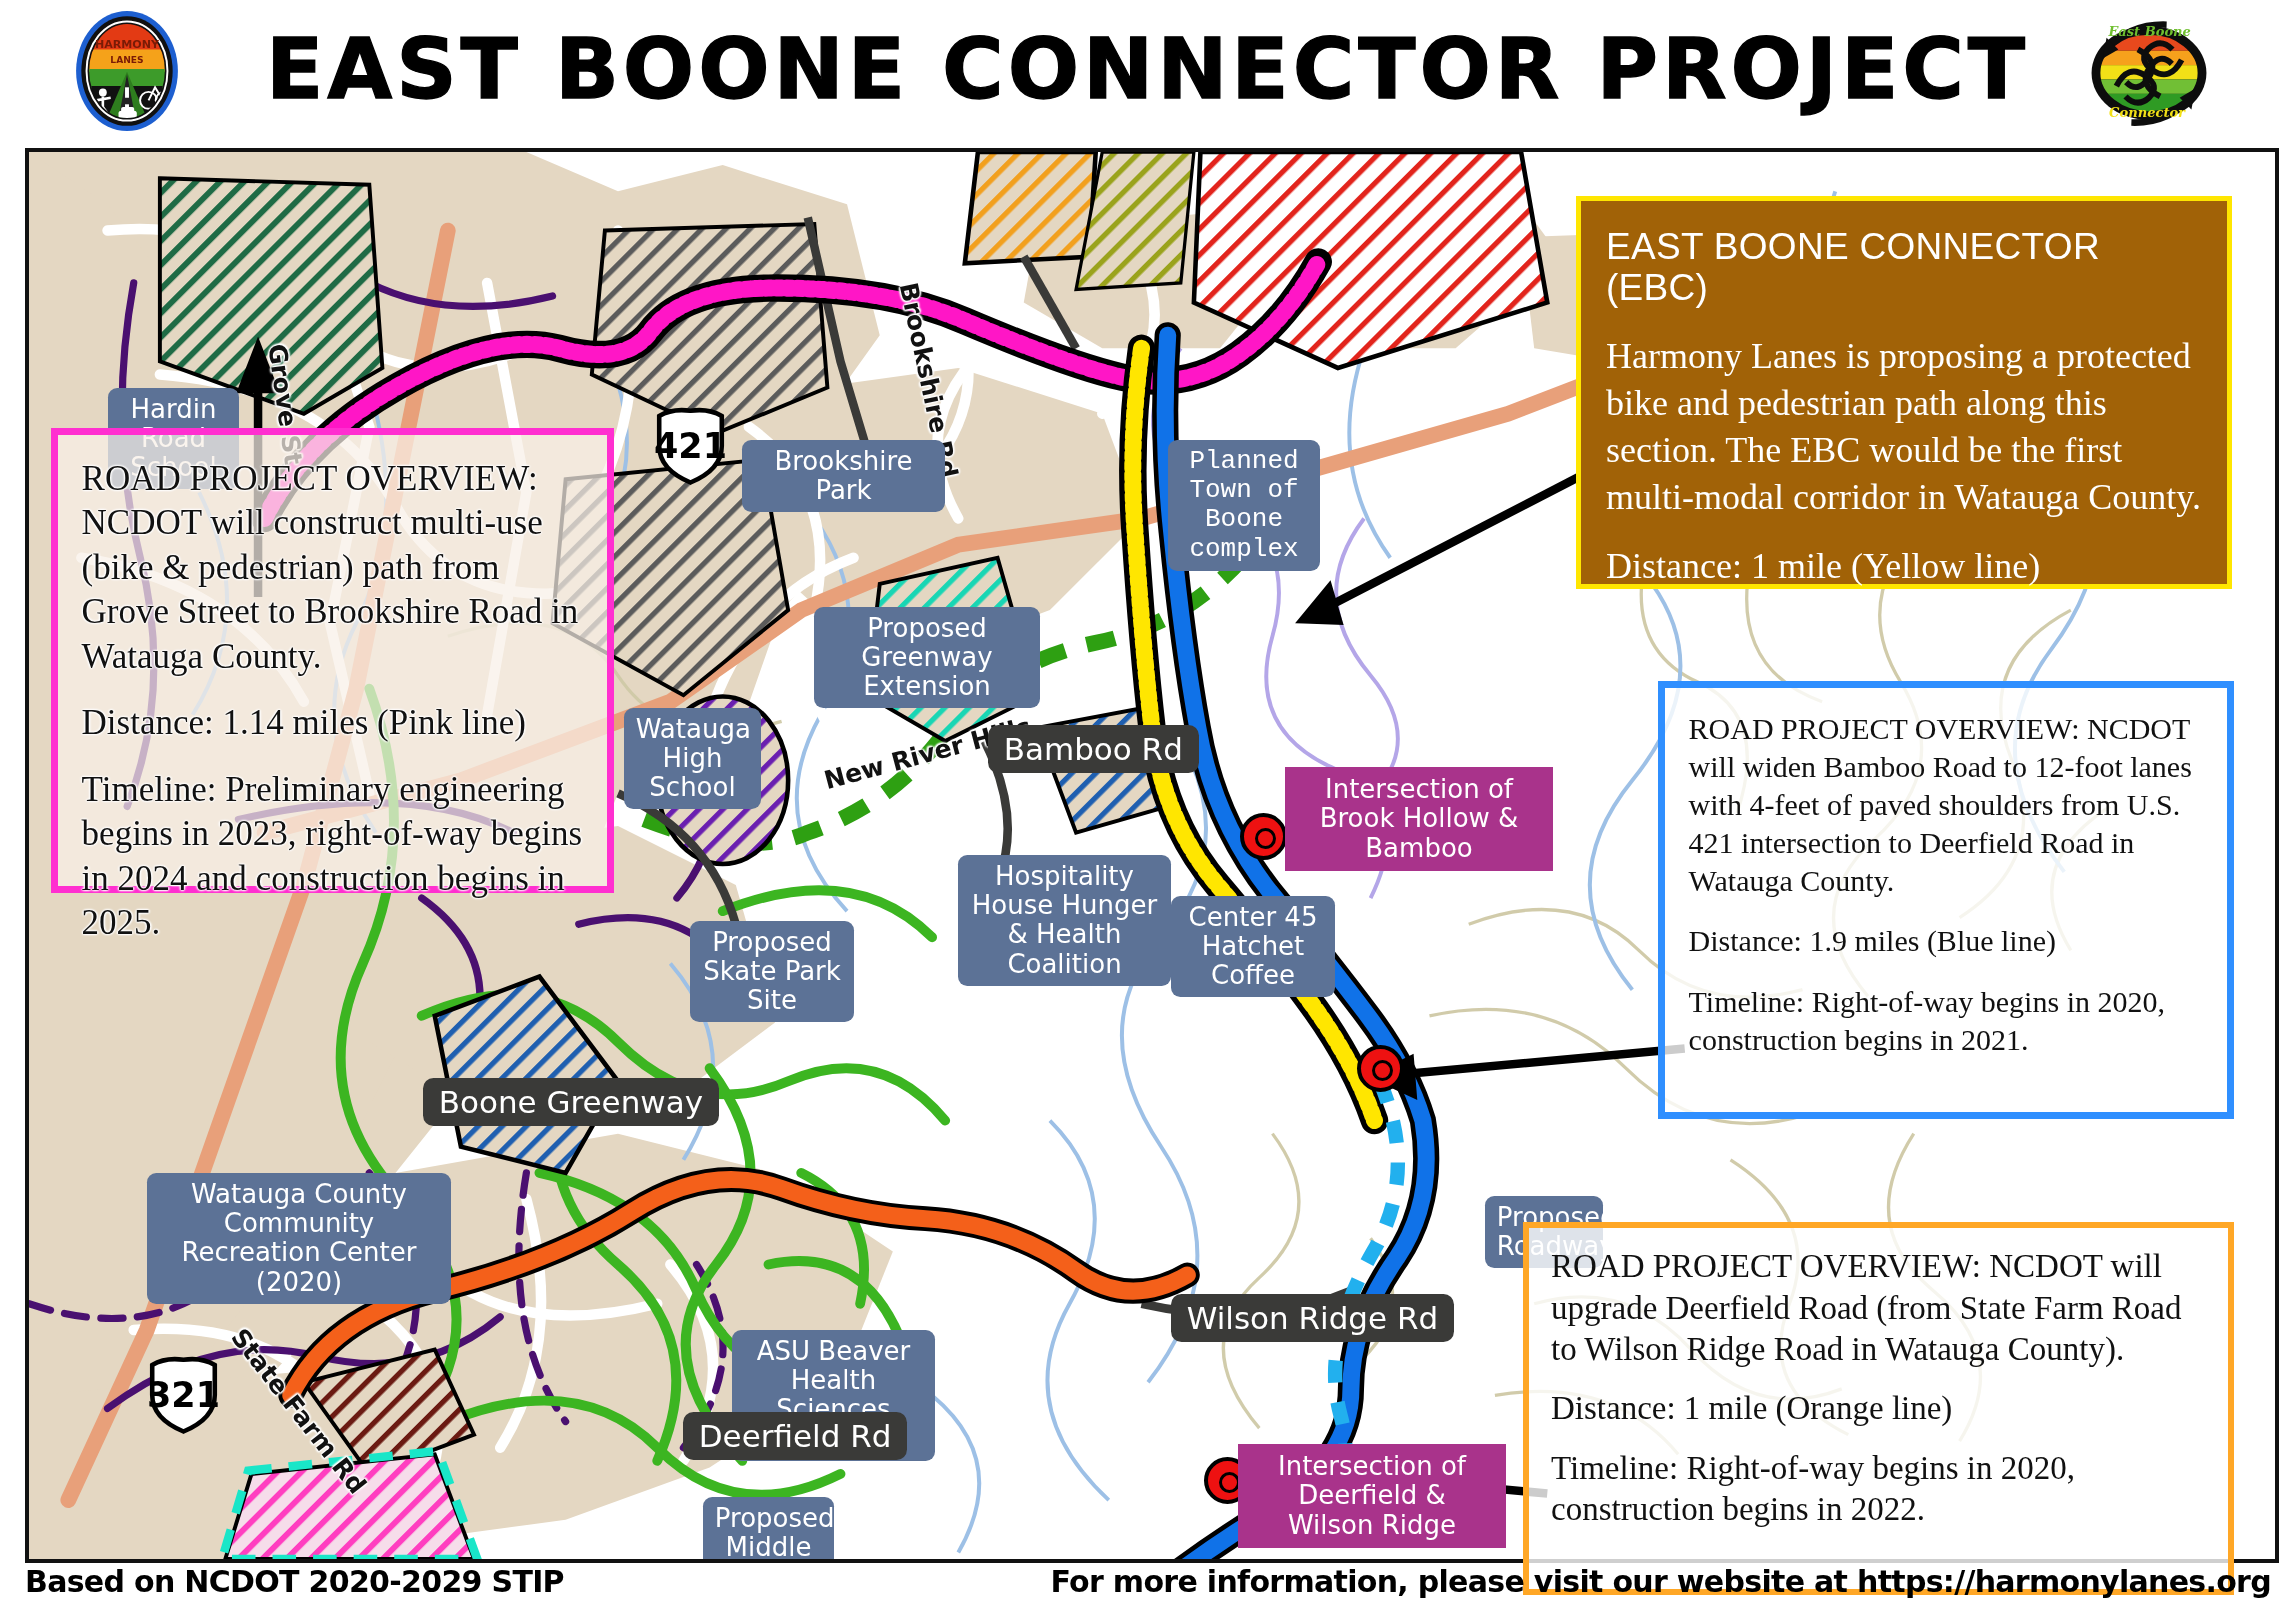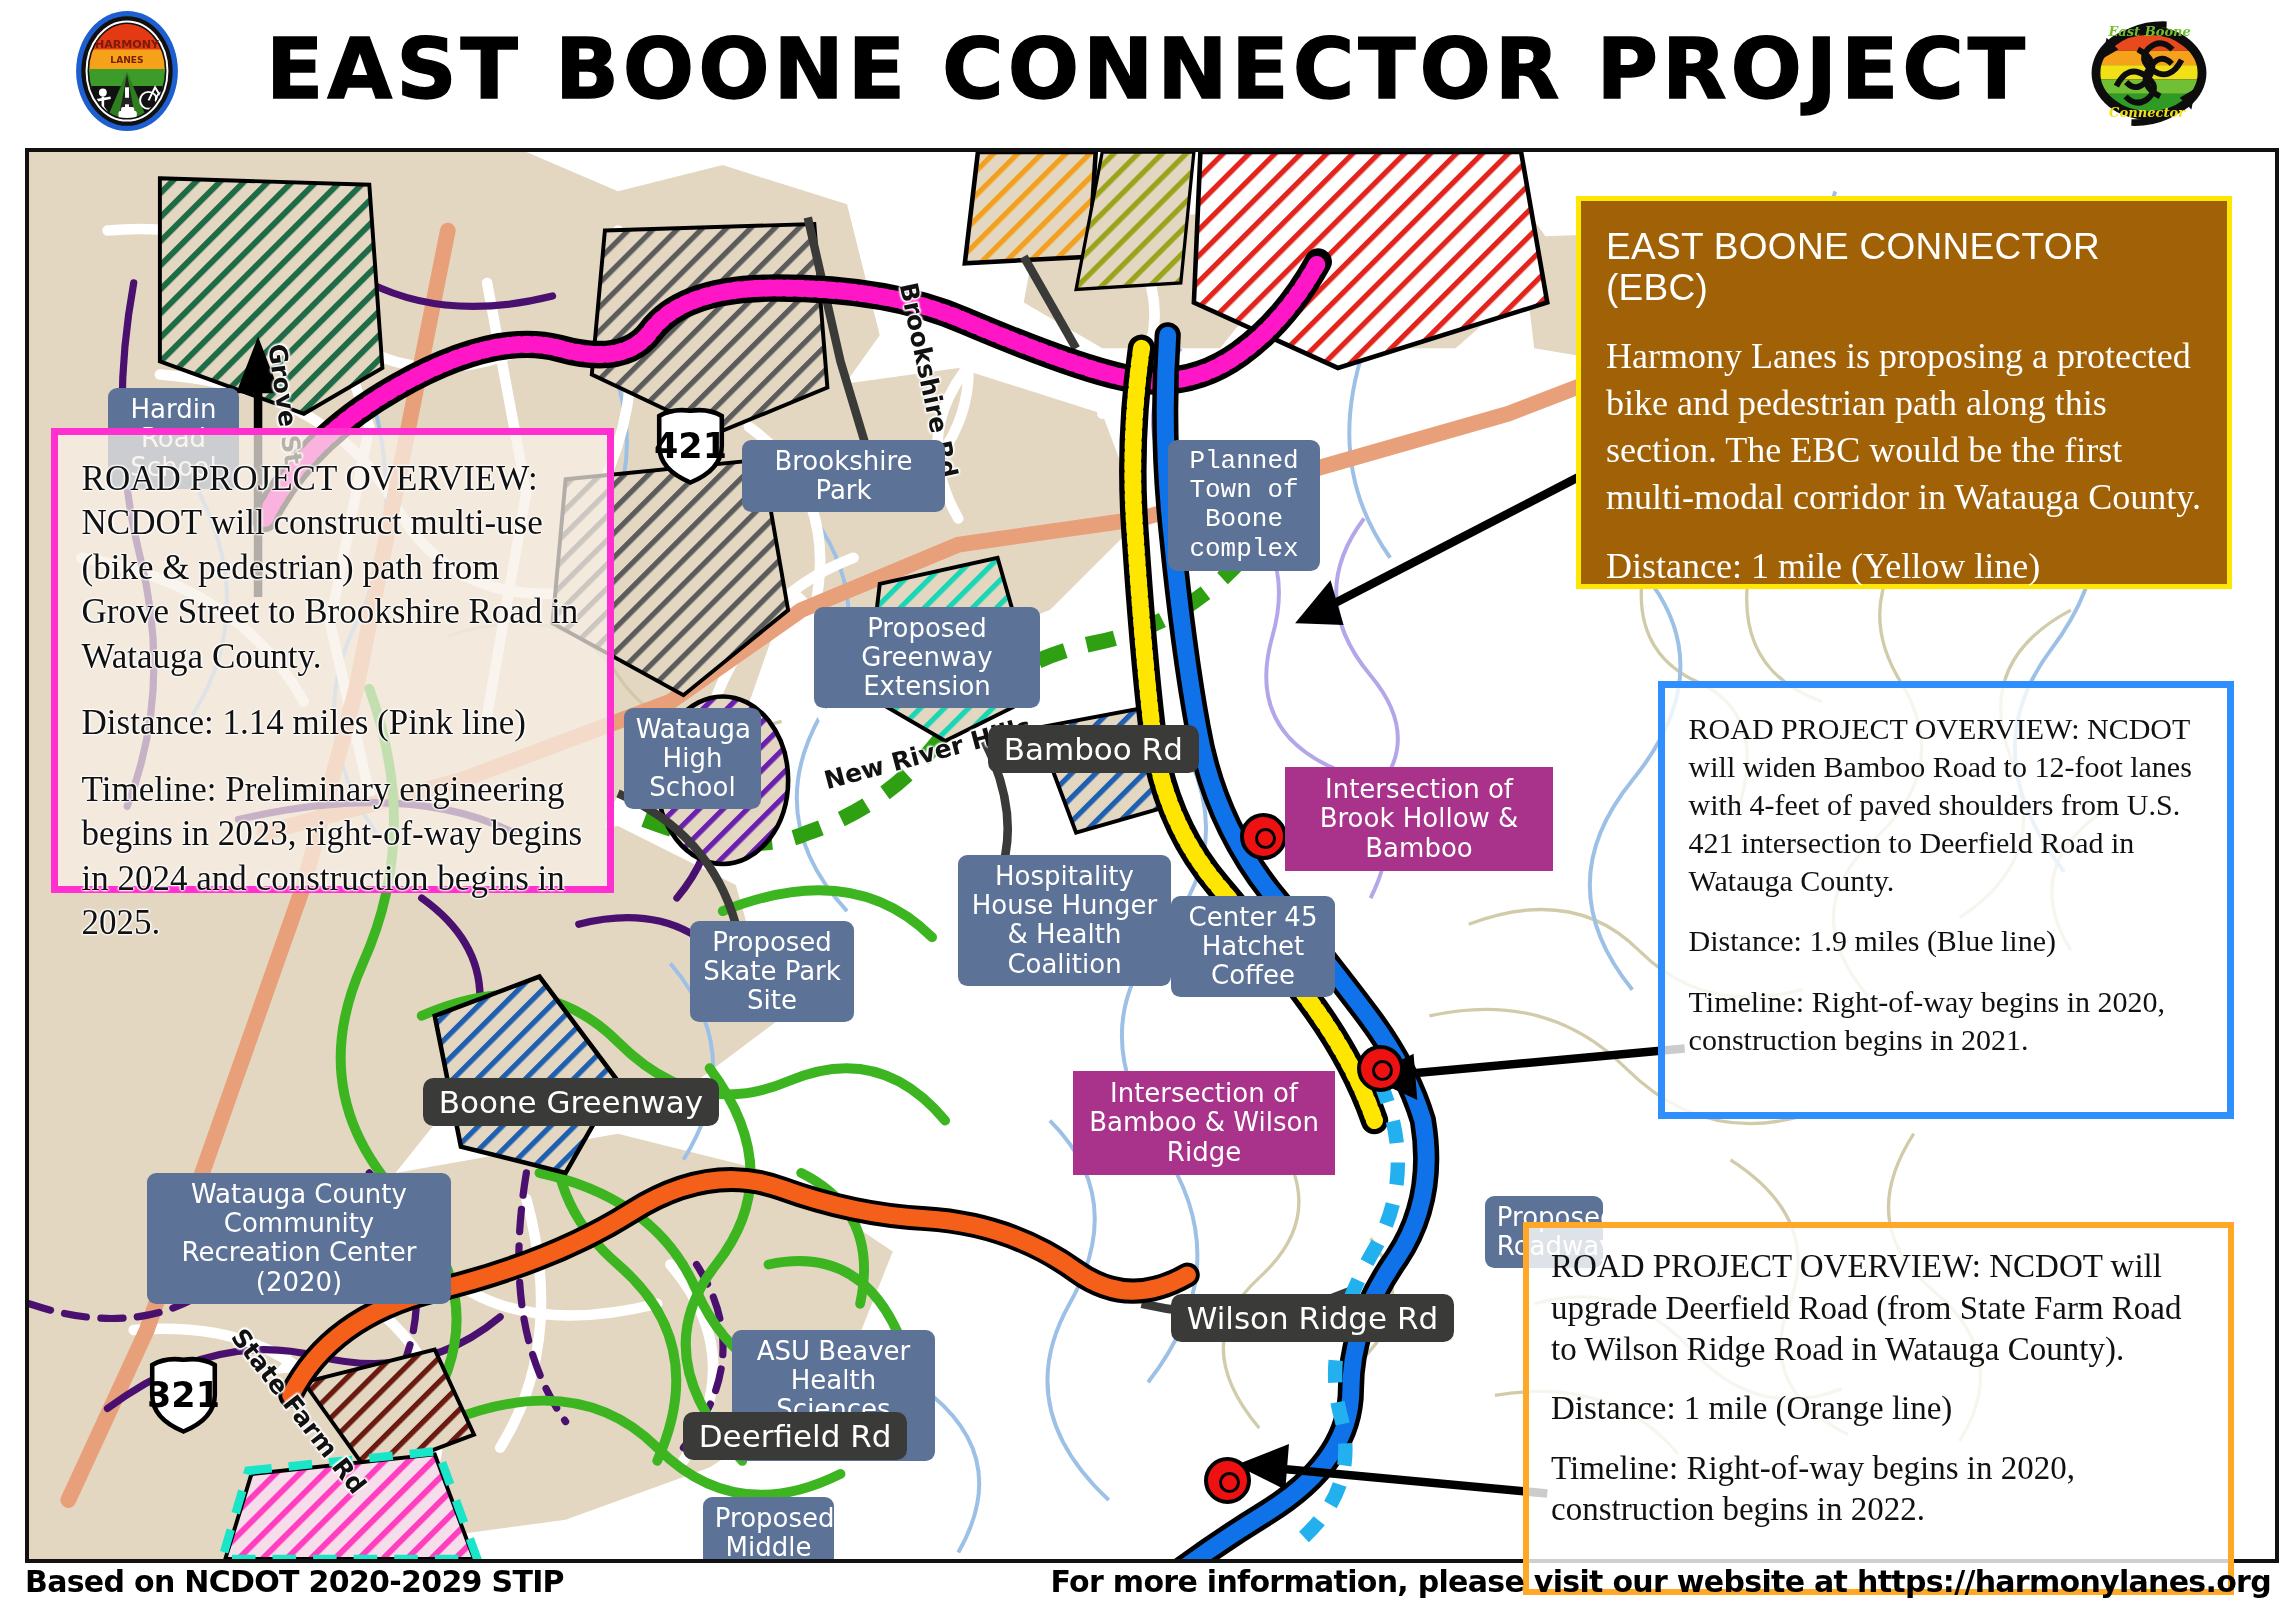--- a/index.html
+++ b/index.html
@@ -419,22 +419,22 @@
       <div class="lbl lbl-dark" style="left:959px;top:573px;">Bamboo Rd</div>
 
       <div class="lbl lbl-dark" style="left:394px;top:926px;">Boone Greenway</div>
 
       <div class="lbl lbl-dark" style="left:1142px;top:1142px;">Wilson Ridge Rd</div>
 
       <div class="lbl lbl-dark" style="left:654px;top:1260px;">Deerfield Rd</div>
 
       <div class="lbl lbl-magenta" style="left:1256px;top:615px;width:268px;">Intersection of Brook Hollow &amp; Bamboo</div>
 
-      <div class="lbl lbl-magenta" style="left:1044px;top:919px;width:262px;">Intersection of Bamboo &amp; Wilson Ridge</div>
-
+
+      <div class="lbl lbl-magenta" style="left:1209px;top:1292px;width:268px;">Intersection of Deerfield &amp; Wilson Ridge</div>
 
     </div>
   </div>
 
   <div class="infobox" id="box-ebc">
     <div class="ib-title">EAST BOONE CONNECTOR (EBC)</div>
     <div class="ib-body">
       <p>Harmony Lanes is proposing a protected bike and pedestrian path along this section. The EBC would be the first multi-modal corridor in Watauga County.</p>
       <p>Distance: 1 mile (Yellow line)</p>
     </div>

